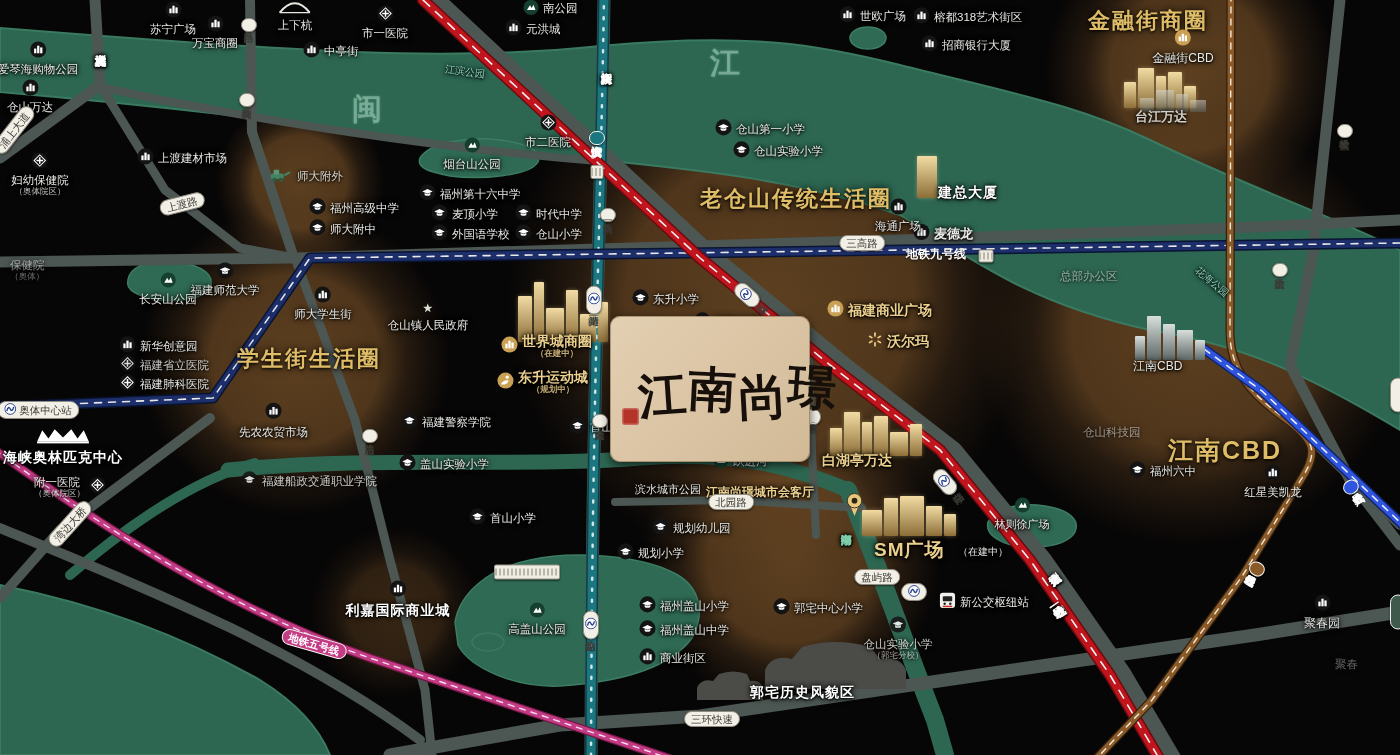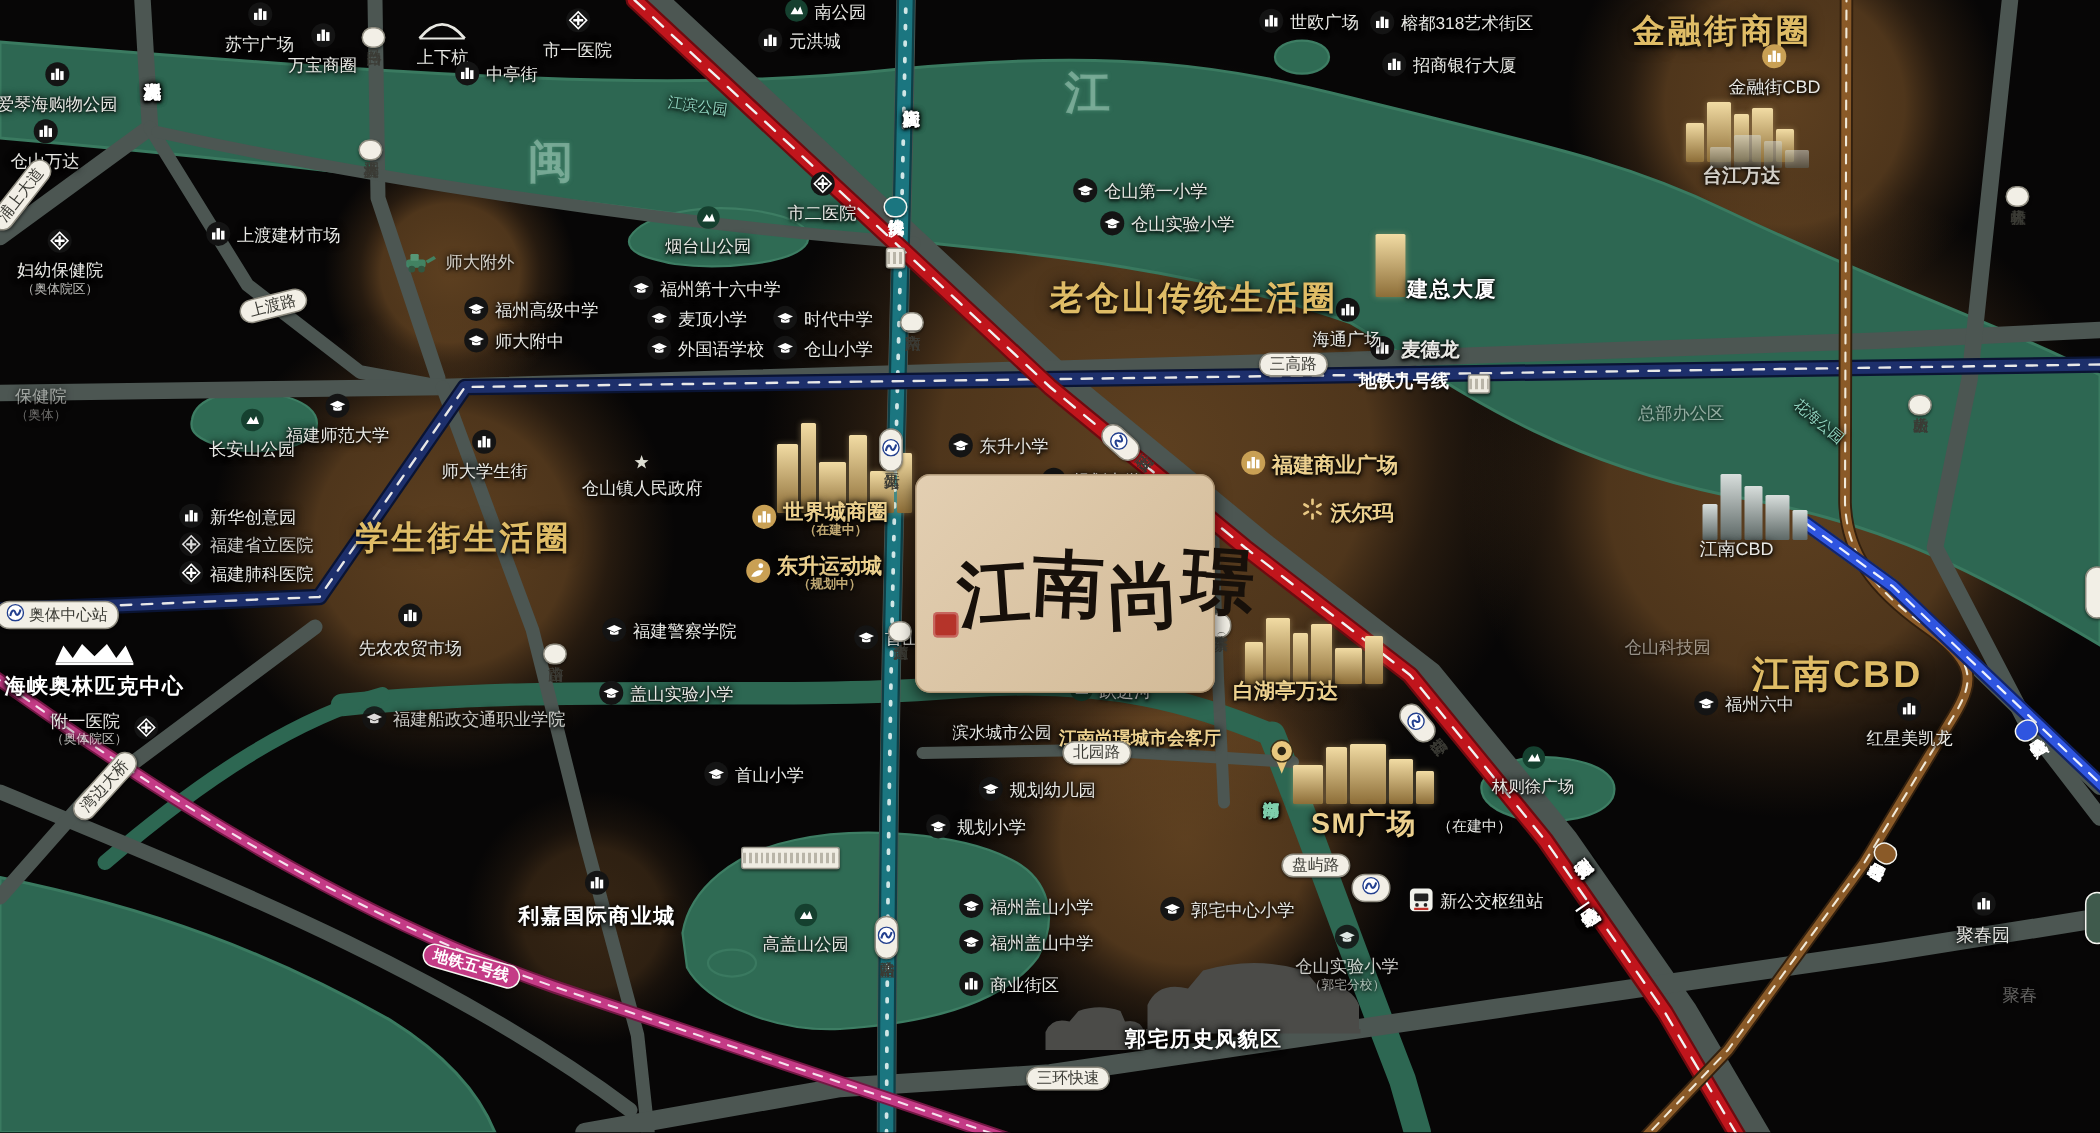--- a/index.html
+++ b/index.html
@@ -163,21 +163,21 @@
       </div>
       <div class="poi colb" style="left: 215px; top: 15px; transform: translate(-50%, 0px);">
         <span class="ic"><svg width="17" height="17" viewBox="0 0 18 18">
             <circle cx="9" cy="9" r="8.5" fill="#141414"></circle>
             <rect x="4.6" y="8" width="2.4" height="5" fill="#fff"></rect>
             <rect x="7.8" y="5" width="2.4" height="8" fill="#fff"></rect>
             <rect x="11" y="6.8" width="2.4" height="6.2" fill="#fff"></rect>
           </svg></span>
         <span class="lb">万宝商圈</span>
       </div>
-      <div class="poi colb" style="left: 295px; top: 13px; transform: translate(-50%, 0px);">
+      <div class="poi colb" style="left: 295px; top: 0; transform: translate(-50%, 0px);">
         <span class="ic"><svg width="32" height="14" viewBox="0 0 34 14">
             <path d="M1,13 Q17,-7 33,13" fill="none" stroke="#e8e8e2" stroke-width="2"></path>
             <path d="M1,13 h32" stroke="#e8e8e2" stroke-width="1.5"></path>
           </svg></span>
         <span class="lb">上下杭</span>
       </div>
       <div class="poi" style="left: 303px; top: 51px; transform: translate(0px, -50%);">
         <span class="ic"><svg width="17" height="17" viewBox="0 0 18 18">
             <circle cx="9" cy="9" r="8.5" fill="#141414"></circle>
             <rect x="4.6" y="8" width="2.4" height="5" fill="#fff"></rect>
@@ -653,21 +653,21 @@
         <span class="ic"><svg width="17" height="17" viewBox="0 0 18 18">
             <circle cx="9" cy="9" r="8.5" fill="#141414"></circle>
             <path d="M3.5,8 9,5.5 14.5,8 9,10.5Z" fill="#fff"></path>
             <path d="M6,9.6 v2.2 c0,1 6,1 6,0 V9.6 L9,11Z" fill="#fff"></path>
           </svg></span>
         <span class="lb">福州六中</span>
       </div>
       <div class="poi faint" style="left: 1083px; top: 426px;">
         <span class="lb">仓山科技园</span>
       </div>
-      <div class="poi faint" style="left: 1092px; top: 270px;">
+      <div class="poi faint" style="left: 1060px; top: 270px;">
         <span class="lb">总部办公区</span>
       </div>
       <div class="poi w12" style="left: 1133px; top: 360px;">
         <span class="lb">江南CBD</span>
       </div>
       <div class="poi goldbig g24" style="left: 1168px; top: 436px;">
         <span class="lb">江南CBD</span>
       </div>
       <div class="poi colb" style="left: 1273px; top: 464px; transform: translate(-50%, 0px);">
         <span class="ic"><svg width="17" height="17" viewBox="0 0 18 18">

